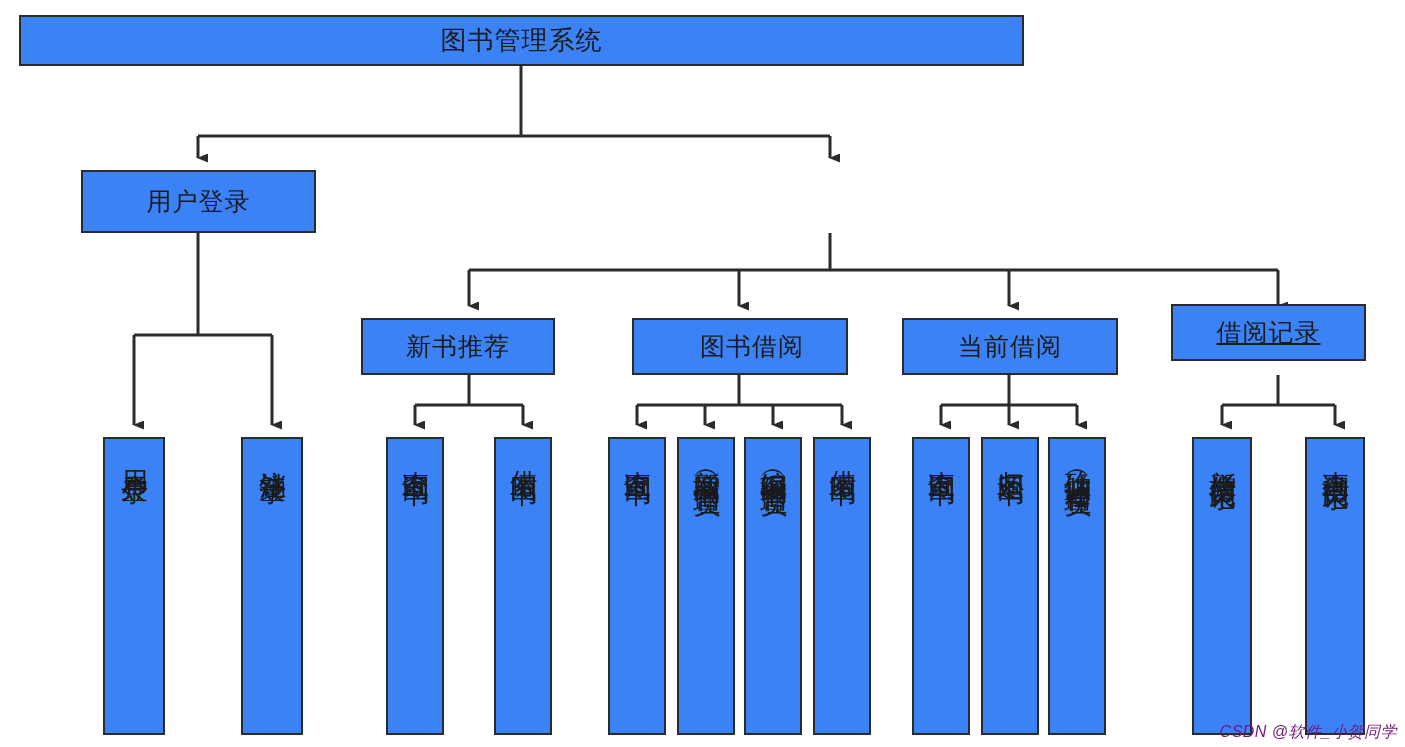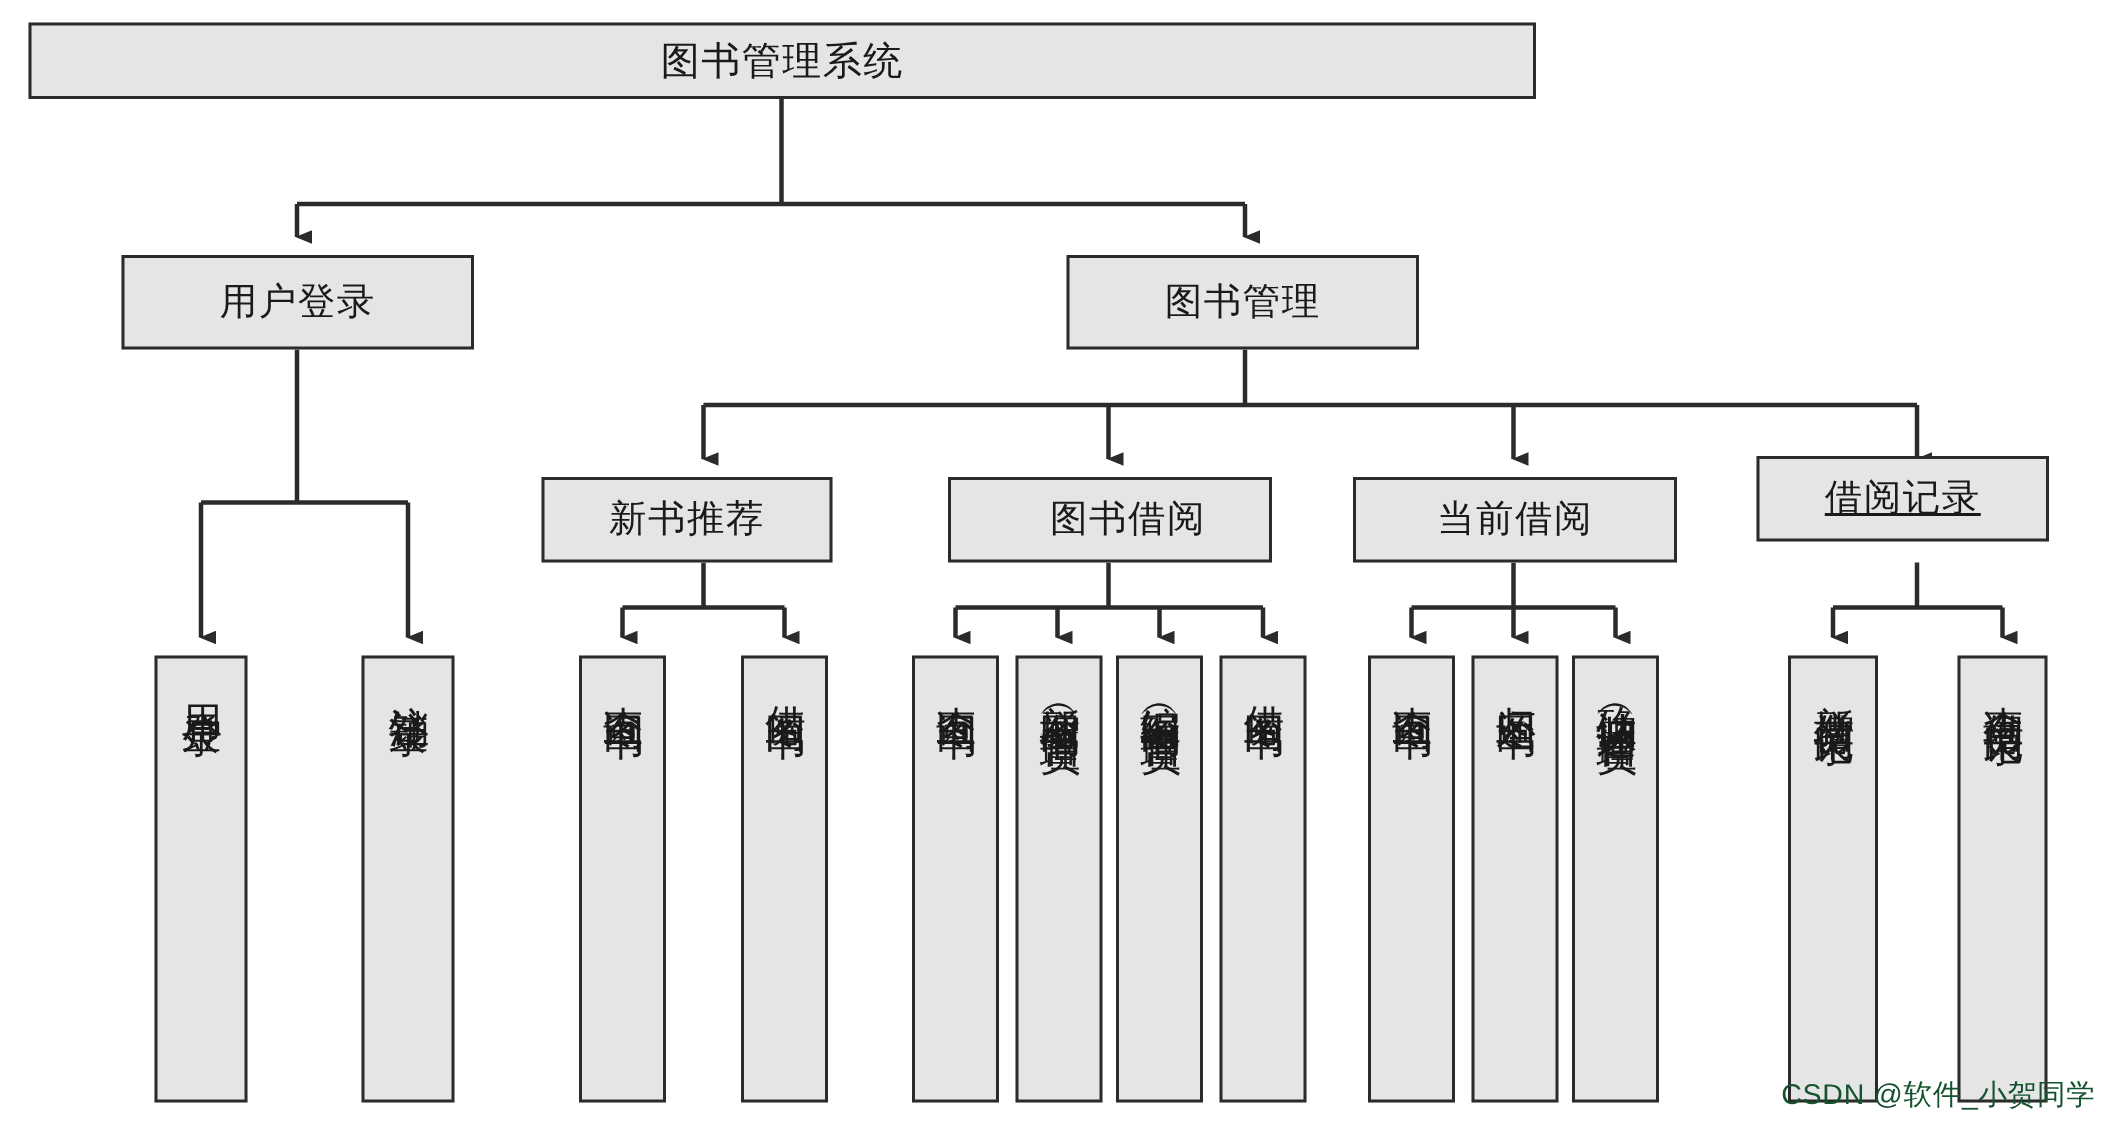--- a/index.html
+++ b/index.html
@@ -19,21 +19,21 @@
   #connectors{
     position:absolute;
     left:0; top:0;
     width:1405px; height:747px;
     pointer-events:none;
   }
   
   .node{
     position:absolute;
     box-sizing:border-box;
-    background:#e5e5e5;
+    background:#3b82f6;
     border:2px solid #2b2b2b;
     display:flex;
     align-items:center;
     justify-content:center;
     color:#1a1a1a;
   }
   .node.root{
     border-width:2px;
   }
   .node-label{
@@ -63,25 +63,26 @@
     line-height:1.16;
     letter-spacing:3px;
     white-space:nowrap;
     max-height:286px;
   }
   
   #watermark{
     position:absolute;
     right:8px;
     bottom:4px;
-    font-size:19px;
-    color:#14532d;
+    font-size:16px;
+    color:#701a75;
     white-space:nowrap;
     letter-spacing:.5px;
     user-select:none;
+    font-style:italic;
   }
 </style>
 </head>
 <body>
 
 <div id="diagram-root">
 
   <svg id="connectors" viewBox="0 0 1405 747" width="1405" height="747" xmlns="http://www.w3.org/2000/svg">
     <defs>
       <marker id="arrow" markerWidth="9" markerHeight="11" refX="4.5" refY="10" orient="auto" markerUnits="userSpaceOnUse">
@@ -133,23 +134,20 @@
   </svg>
 
   <div class="node root horiz" style="left:19px;top:15px;width:1005px;height:51px;">
     <span class="node-label">图书管理系统</span>
   </div>
 
   <div class="node horiz" style="left:81px;top:170px;width:235px;height:63px;">
     <span class="node-label">用户登录</span>
   </div>
 
-  <div class="node horiz" style="left:711px;top:170px;width:235px;height:63px;">
-    <span class="node-label">图书管理</span>
-  </div>
 
   <div class="node horiz" style="left:361px;top:318px;width:194px;height:57px;">
     <span class="node-label">新书推荐</span>
   </div>
 
   <div class="node horiz" style="left:632px;top:318px;width:216px;height:57px;padding-left:24px;">
     <span class="node-label">图书借阅</span>
   </div>
 
   <div class="node horiz" style="left:902px;top:318px;width:216px;height:57px;">

